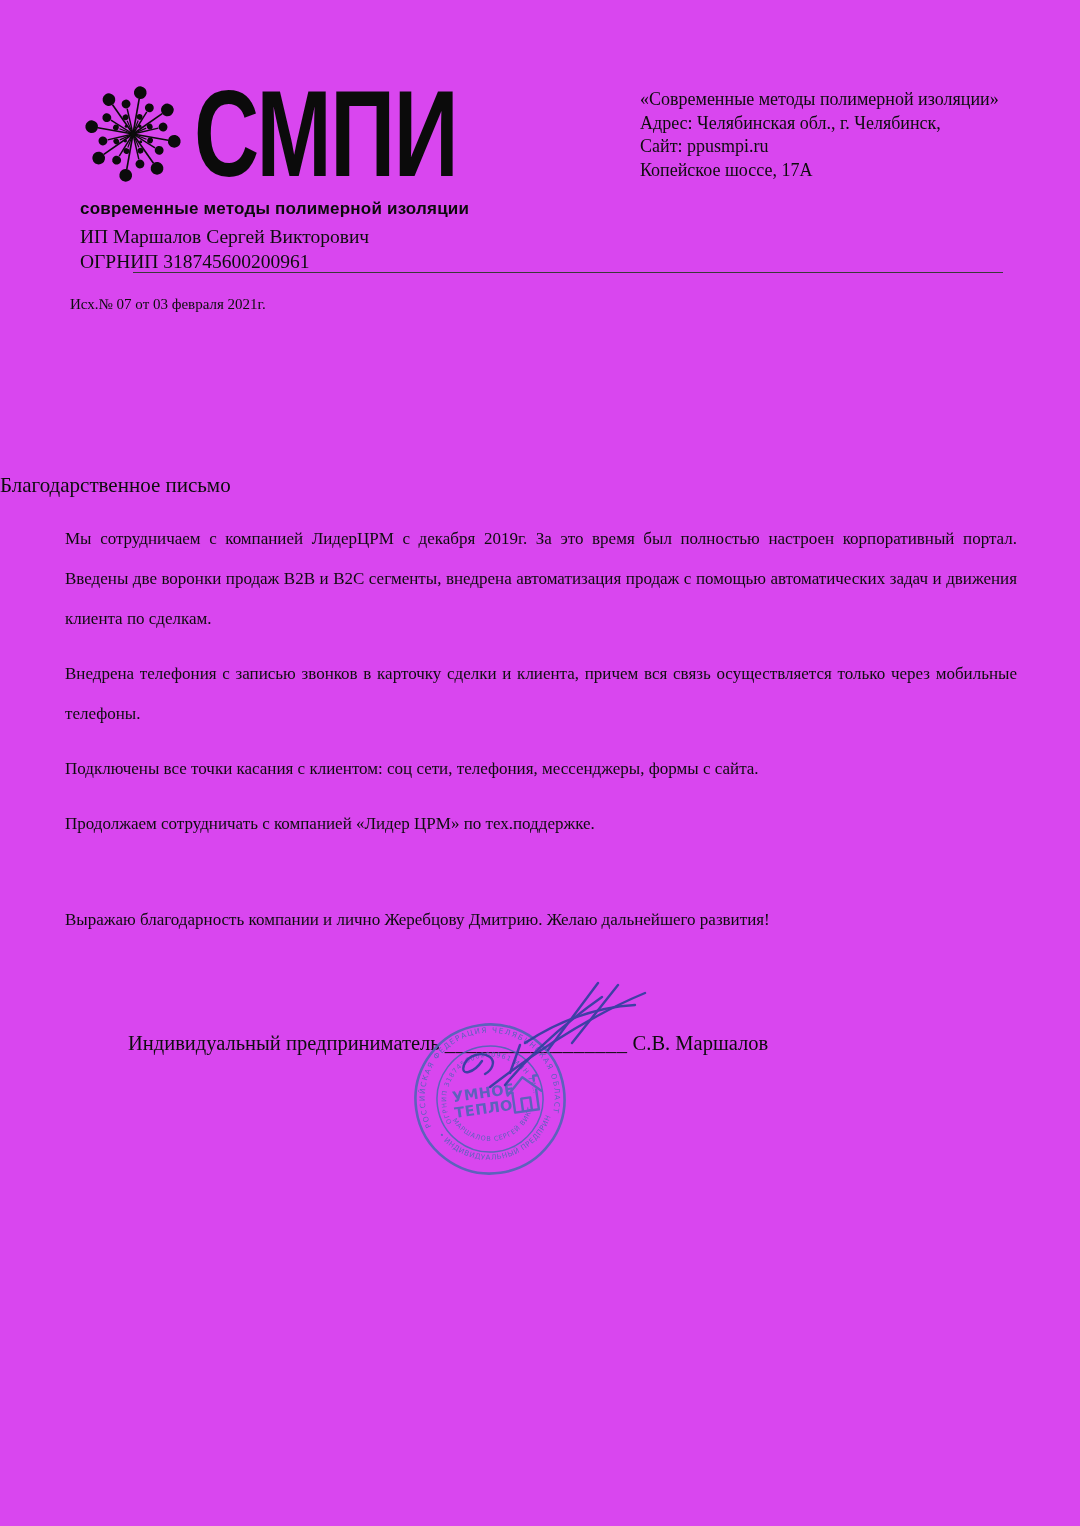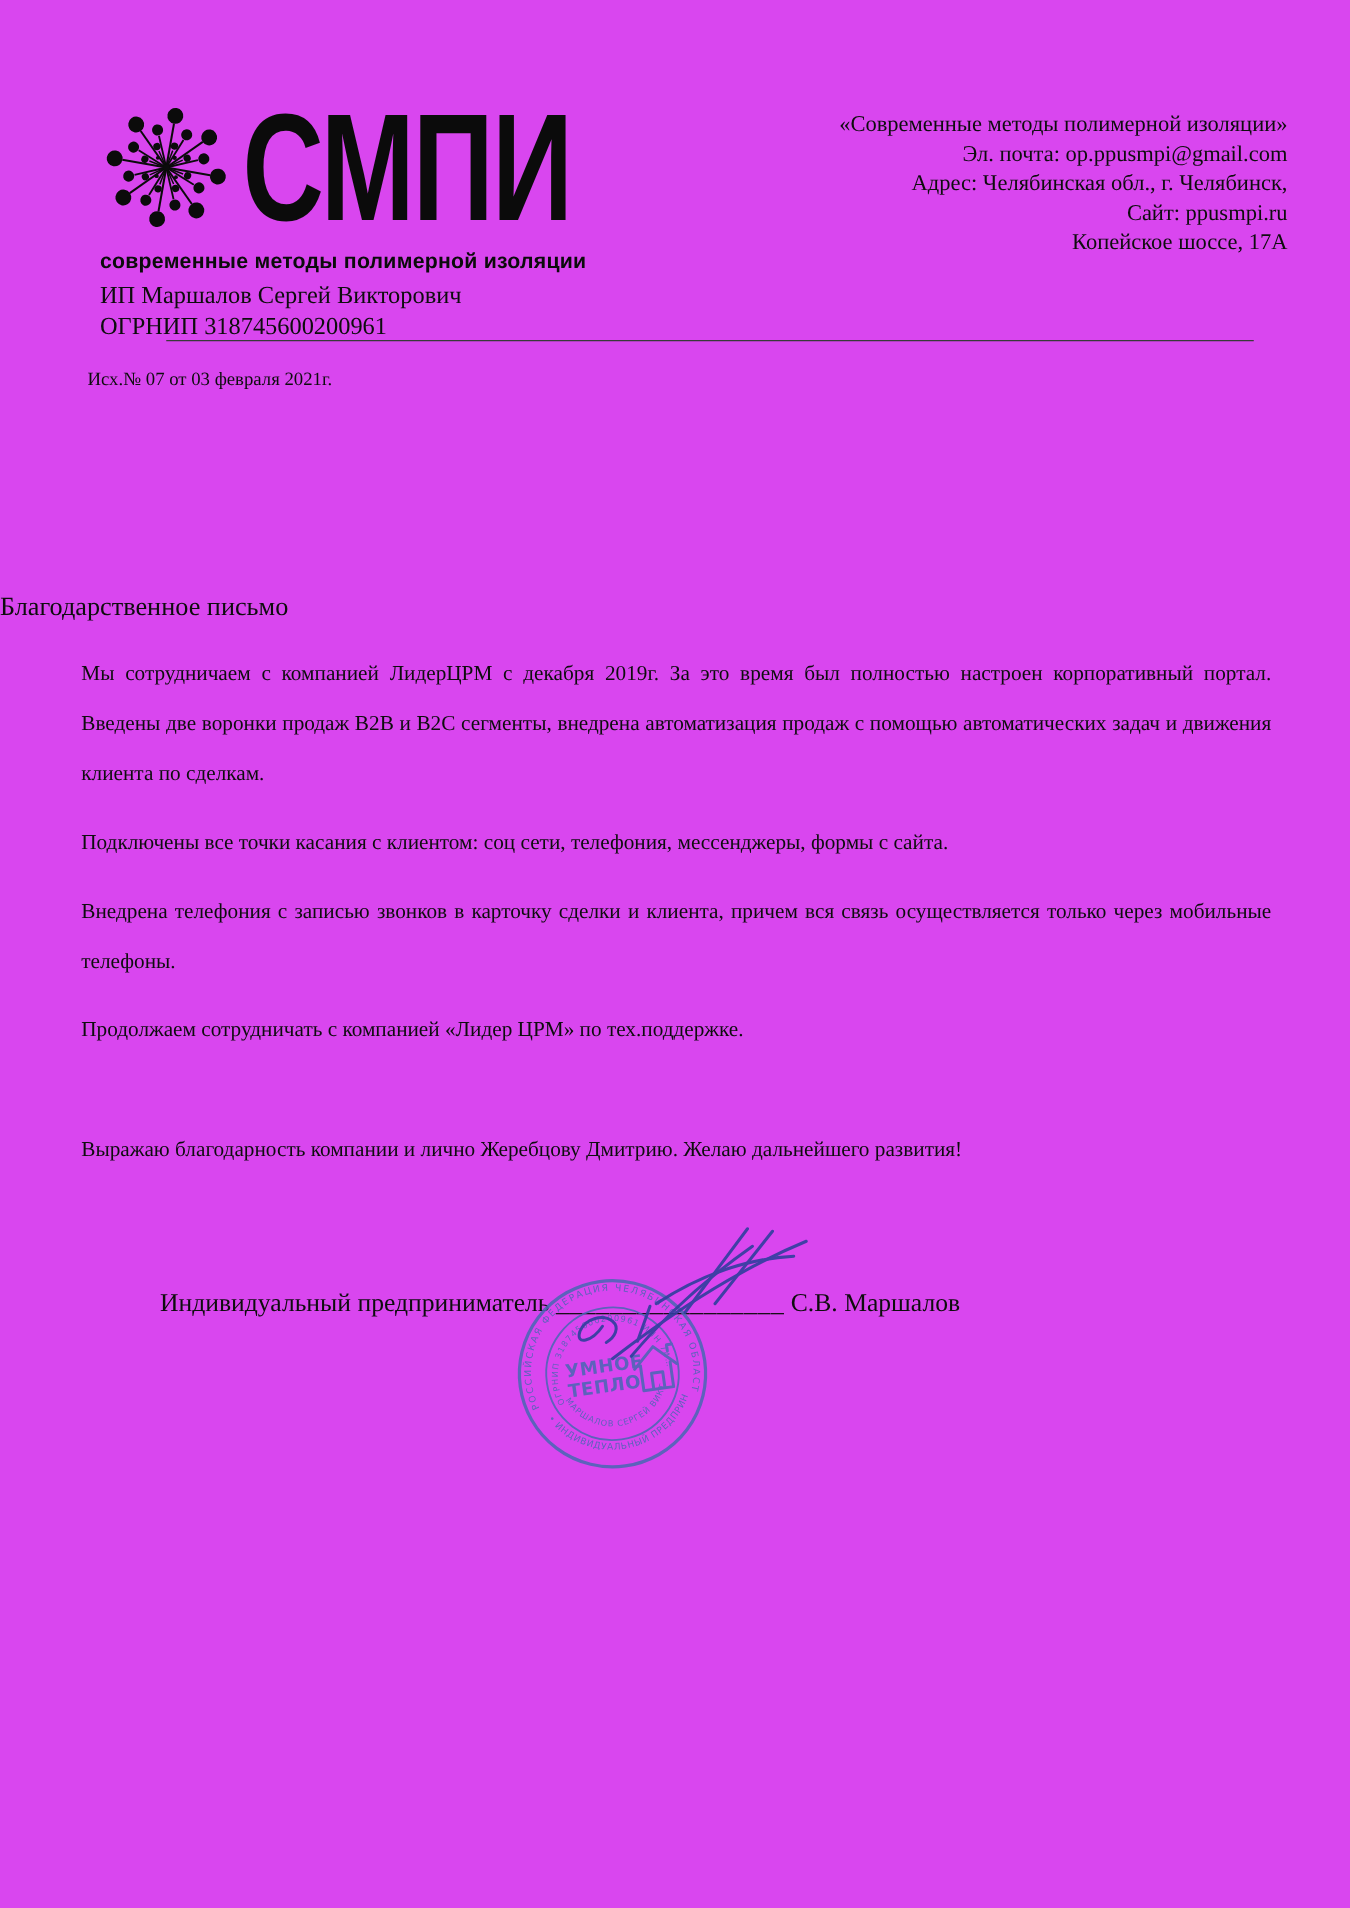--- a/index.html
+++ b/index.html
@@ -20,21 +20,21 @@
   }
   .logo-tagline {
     font-family:"Liberation Sans", sans-serif; font-weight:bold;
     font-size:17px; letter-spacing:0.2px; color:#0b0b0b;
     margin-top:9px; white-space:nowrap;
   }
   .ip-line, .ogrnip-line { text-align:left; font-size:19.5px; margin-top:3px; color:#0d0d0d; }
   .ip-line { margin-top:7px; }
 
   .contact-block { position:absolute; left:640px; top:88px; width:390px;
-    font-size:18px; line-height:23.5px; color:#0d0d0d;text-align:right; }
+    font-size:18px; line-height:23.5px; color:#0d0d0d; }
 
   .divider { position:absolute; left:133px; top:272px; width:870px;
     border-top:1.4px solid #3a3a3a; }
 
   .ref-line { position:absolute; left:70px; top:296px; font-size:15px; color:#0d0d0d; }
 
   
   .letter-title { position:absolute; left:0; top:473px; width:1080px;
     text-align:left; font-size:21px; color:#0d0d0d; }
   .body-text { position:absolute; left:65px; top:519px; width:952px;
@@ -106,36 +106,35 @@
       </svg>
       <div class="logo-acronym">СМПИ</div>
     </div>
     <div class="logo-tagline">современные методы полимерной изоляции</div>
     <div class="ip-line">ИП Маршалов Сергей Викторович</div>
     <div class="ogrnip-line">ОГРНИП 318745600200961</div>
   </div>
 
   <div class="contact-block">
     <div>«Современные методы полимерной изоляции»</div>
-    <div>Эл. почта: op.ppusmpi@gmail.com</div>
     <div>Адрес: Челябинская обл., г. Челябинск,</div>
     <div>Сайт: ppusmpi.ru</div>
     <div>Копейское шоссе, 17А</div>
   </div>
 
   <div class="divider"></div>
 
   <div class="ref-line">Исх.№ 07 от 03 февраля 2021г.</div>
 
   <div class="letter-title">Благодарственное письмо</div>
 
   <div class="body-text">
     <p>Мы сотрудничаем с компанией ЛидерЦРМ с декабря 2019г. За это время был полностью настроен корпоративный портал. Введены две воронки продаж B2B и B2C сегменты, внедрена автоматизация продаж с помощью автоматических задач и движения клиента по сделкам.</p>
+    <p>Внедрена телефония с записью звонков в карточку сделки и клиента, причем вся связь осуществляется только через мобильные телефоны.</p>
     <p>Подключены все точки касания с клиентом: соц сети, телефония, мессенджеры, формы с сайта.</p>
-    <p>Внедрена телефония с записью звонков в карточку сделки и клиента, причем вся связь осуществляется только через мобильные телефоны.</p>
     <p>Продолжаем сотрудничать с компанией «Лидер ЦРМ» по тех.поддержке.</p>
     <p class="gap-before">Выражаю благодарность компании и лично Жеребцову Дмитрию. Желаю дальнейшего развития!</p>
   </div>
 
   <div class="signature-row">
     <span>Индивидуальный предприниматель</span>
     <span class="sig-line">_________________</span>
     <span> С.В. Маршалов</span>
   </div>
 

